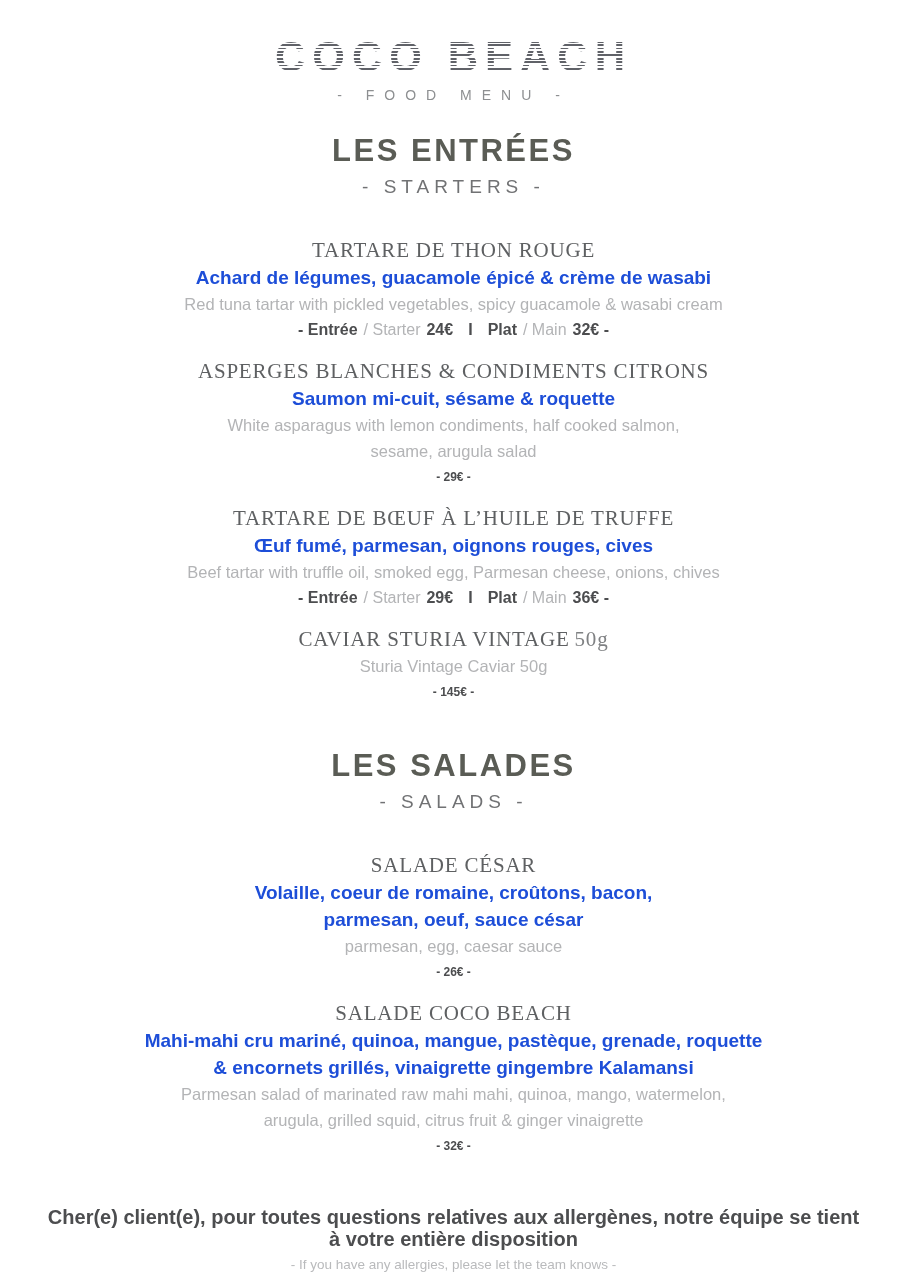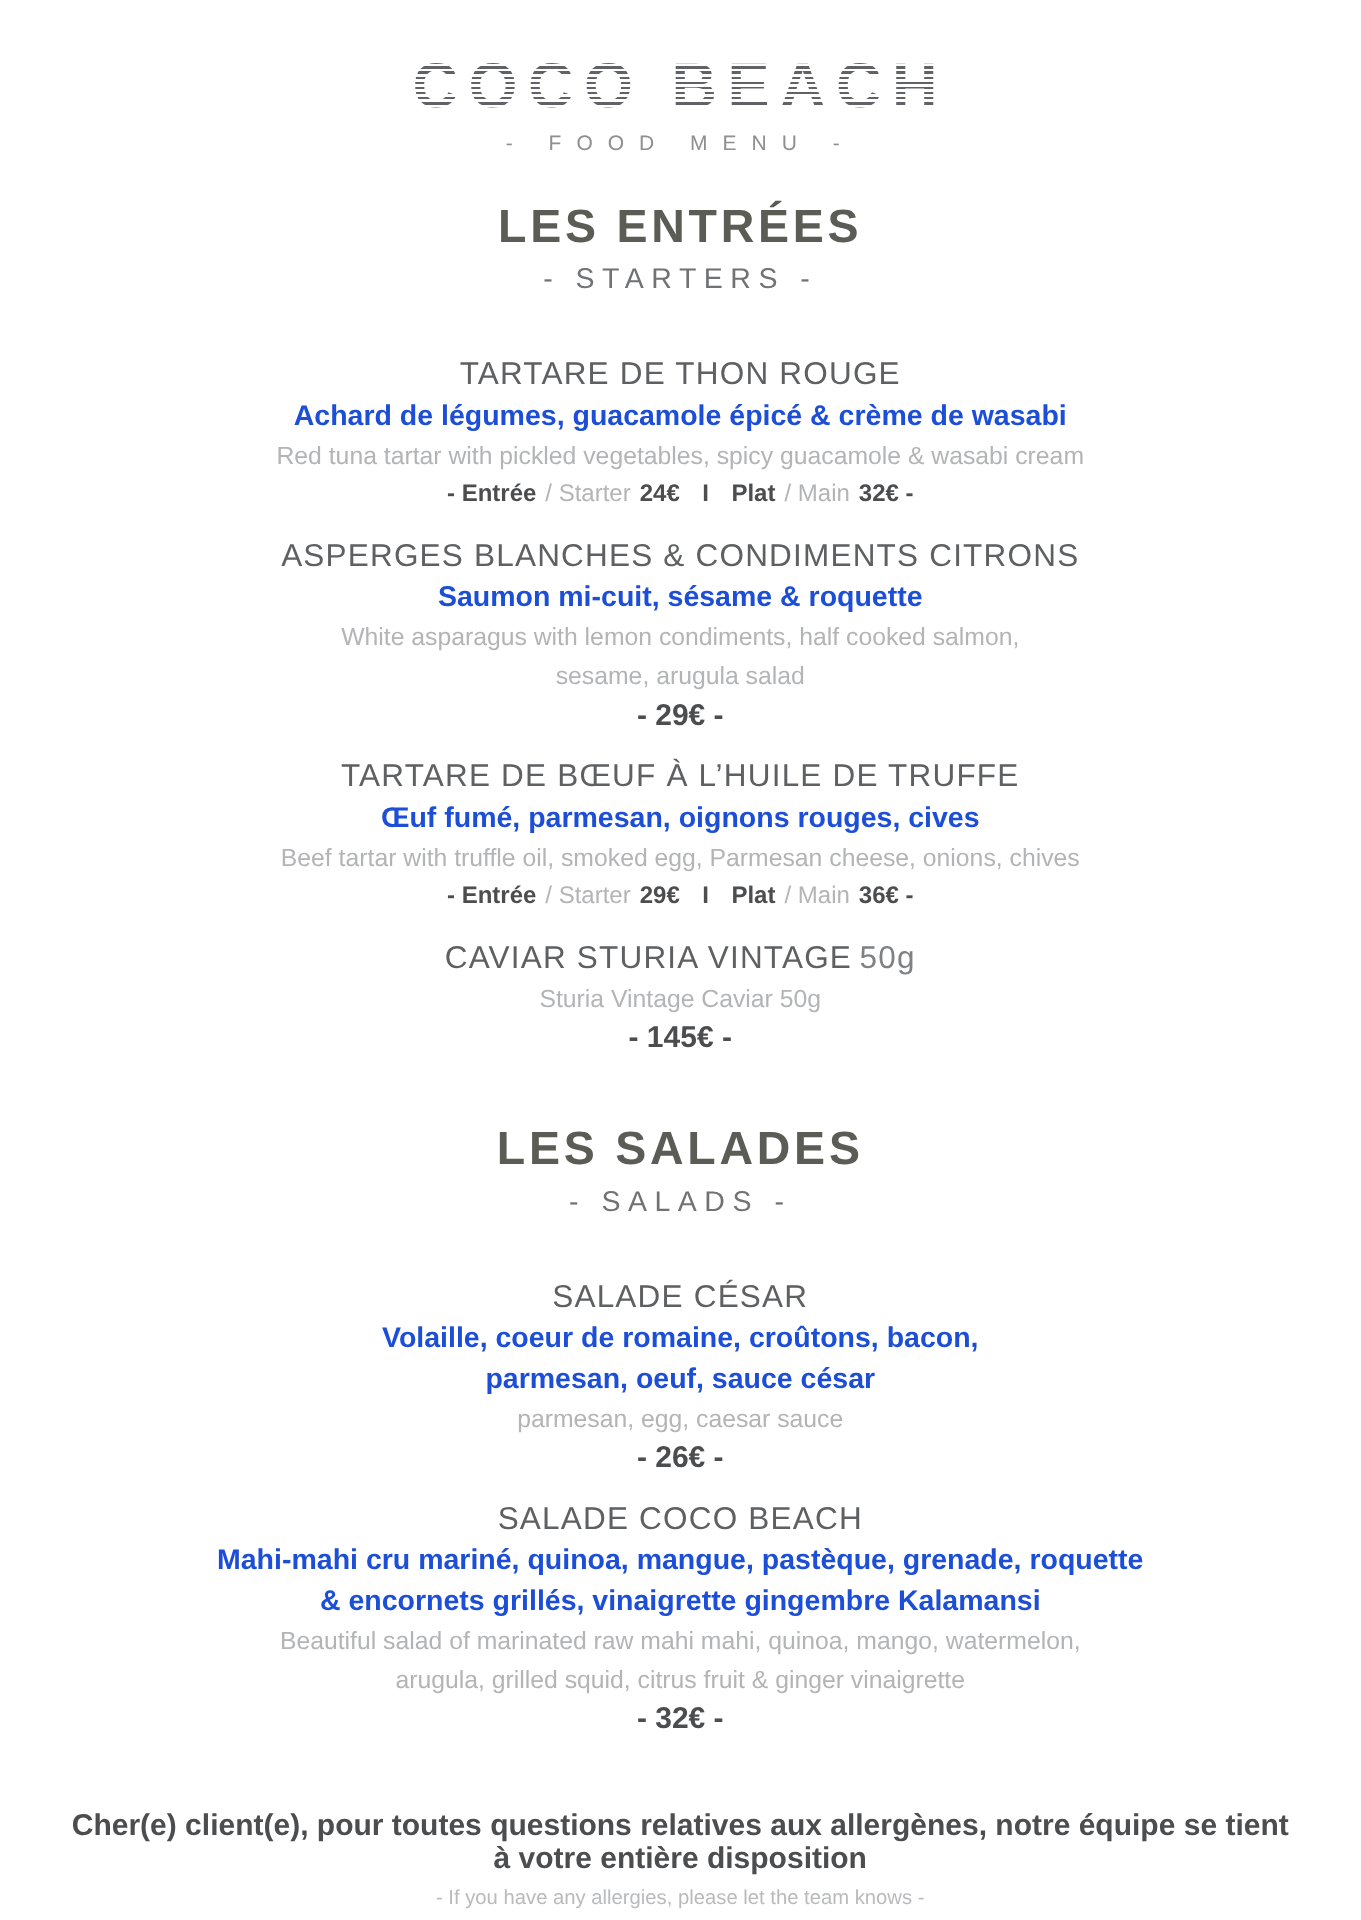--- a/index.html
+++ b/index.html
@@ -68,20 +68,21 @@
 
   
   .dish { margin-bottom: 15px; }
   .dish-name {
     margin: 0;
     font-size: 21px;
     font-weight: 400;
     letter-spacing: 0.8px;
     color: #5e6062;
     line-height: 28px;
+    font-family: Liberation Serif, serif;
   }
   .dish-name .suffix { color: #7f8183; margin-left: 5px; }
   .fr {
     font-size: 19px;
     font-weight: 600;
     color: #1d4ed8;
     line-height: 27px;
   }
   .en {
     font-size: 16.5px;
@@ -95,21 +96,21 @@
     align-items: flex-start;
     gap: 6px;
     font-size: 16px;
     line-height: 24px;
     margin-top: 1px;
   }
   .price .st { font-weight: 700; color: #4c4d4f; }
   .price .lt { font-weight: 400; color: #b3b4b6; }
   .price .sep { margin: 0 9px; }
   .price-simple {
-    font-size: 20px;
+    font-size: 12px;
     font-weight: 700;
     color: #4c4d4f;
     line-height: 24px;
     margin-top: 1px;
   }
 
   
   .footer { margin-top: 48px; }
   .footer-fr {
     font-size: 20px;
@@ -198,21 +199,21 @@
         <div class="fr">Volaille, coeur de romaine, croûtons, bacon,</div>
         <div class="fr">parmesan, oeuf, sauce césar</div>
         <div class="en">parmesan, egg, caesar sauce</div>
         <div class="price-simple">- 26€ -</div>
       </div>
 
       <div class="dish">
         <h2 class="dish-name">SALADE COCO BEACH</h2>
         <div class="fr">Mahi-mahi cru mariné, quinoa, mangue, pastèque, grenade, roquette</div>
         <div class="fr">&amp; encornets grillés, vinaigrette gingembre Kalamansi</div>
-        <div class="en">Beautiful salad of marinated raw mahi mahi, quinoa, mango, watermelon,</div>
+        <div class="en">Parmesan salad of marinated raw mahi mahi, quinoa, mango, watermelon,</div>
         <div class="en">arugula, grilled squid, citrus fruit &amp; ginger vinaigrette</div>
         <div class="price-simple">- 32€ -</div>
       </div>
 
     </div>
   </div>
 
   <div class="footer">
     <div class="footer-fr">Cher(e) client(e), pour toutes questions relatives aux allergènes, notre équipe se tient à votre entière disposition</div>
     <div class="footer-en">- If you have any allergies, please let the team knows -</div>

